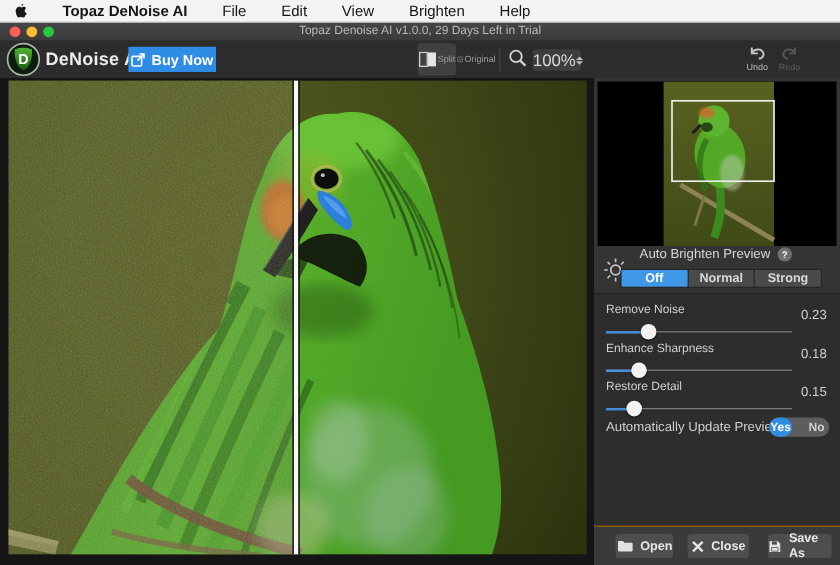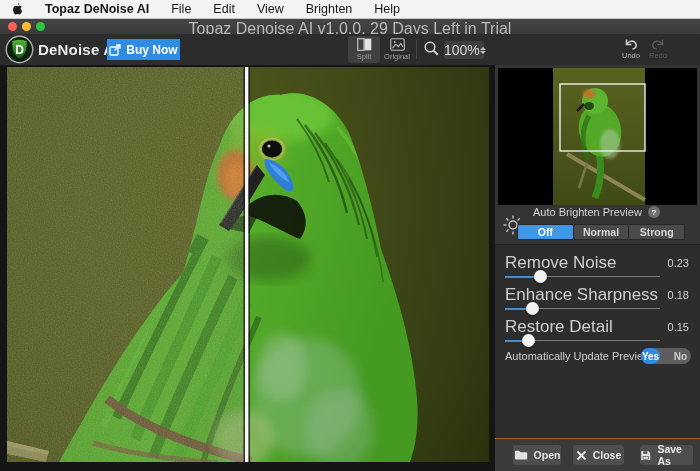--- a/index.html
+++ b/index.html
@@ -3,43 +3,43 @@
 <meta charset="utf-8">
 <style>
   * { margin:0; padding:0; box-sizing:border-box; }
   html,body { width:700px; height:471px; overflow:hidden; }
   body { font-family:"Liberation Sans", sans-serif; background:#1a1a1a; }
   #app { position:relative; width:700px; height:471px; overflow:hidden; }
 
   
   .menubar { position:absolute; left:0; top:0; width:700px; height:19px;
     background:#f4f3f4; border-bottom:1px solid #c9c9c9;
-    display:flex; align-items:center; gap:22px; padding-left:11px;
+    display:flex; align-items:center; gap:29px; padding-left:11px;
     font-size:12.5px; color:#151515; }
   .menubar .app-menu { font-weight:bold; }
   .menubar .mitem { white-space:nowrap; }
 
   
   .titlebar { position:absolute; left:0; top:19px; width:700px; height:15px;
     background:linear-gradient(#454545,#3a3a3a); }
   .tlights { position:absolute; left:8px; top:3px; display:flex; gap:5px; }
   .tlight { width:9px; height:9px; border-radius:50%; }
   .titlebar .wtitle { position:absolute; left:0; right:0; top:1px; text-align:center;
-    font-size:16px; color:#b9b9b9; }
+    font-size:10px; color:#b9b9b9; }
 
   
   .toolbar { position:absolute; left:0; top:34px; width:700px; height:31px; background:#2c2c2c; }
   .logo { position:absolute; left:4px; top:0px; }
   .appname { position:absolute; left:38px; top:0; height:31px; line-height:31px;
     font-size:15px; font-weight:bold; color:#ececec; letter-spacing:.2px; }
   .buy-btn { position:absolute; left:107px; top:5px; width:73px; height:21px;
     background:#2f8ce4; border-radius:0; display:flex; align-items:center;
     justify-content:center; gap:5px; color:#fff; font-size:12px; font-weight:bold; cursor:pointer; }
   .tb-toggle { position:absolute; top:2px; width:32px; height:27px; border-radius:3px;
-    display:flex; flex-direction:column; align-items:center; justify-content:center; gap:1px; cursor:pointer; }
+    display:flex; flex-direction:row; align-items:center; justify-content:center; gap:1px; cursor:pointer; }
   .tb-toggle .tlab { font-size:7.5px; color:#9f9f9f; }
   .tb-toggle.sel { background:#404040; }
   .tb-sep { position:absolute; left:416px; top:6px; width:1px; height:19px; background:#474747; }
   .mag { position:absolute; left:423px; top:6px; }
   .zoombox { position:absolute; left:444px; top:7px; width:40px; height:18px; background:#3e3e3e;
     border-radius:3px; color:#d8d8d8; font-size:14px; display:flex; align-items:center; }
   .zoombox .zval { flex:1; text-align:center; }
   .zoombox .stepper { width:9px; display:flex; flex-direction:column; align-items:center;
     gap:1px; padding-right:3px; }
   .zoombox .stepper i { width:0; height:0; border-left:3px solid transparent; border-right:3px solid transparent; }
@@ -65,21 +65,21 @@
   .help-badge { width:12px; height:12px; border-radius:50%; background:#6f6f6f; color:#fff;
     font-size:8px; font-weight:bold; display:flex; align-items:center; justify-content:center; }
   .sun { position:absolute; left:7px; top:149px; }
   .seg { position:absolute; left:22px; top:159px; width:168px; height:16px; background:#272727;
     border-radius:2px; display:flex; gap:1px; padding:1px; }
   .seg .segbtn { flex:1; display:flex; align-items:center; justify-content:center;
     font-size:10.5px; font-weight:bold; color:#d9d9d9; background:#4a4a4a; border-radius:1px; cursor:pointer; }
   .seg .segbtn.sel { background:#3f97e8; color:#fff; }
 
   .slider-row { position:absolute; left:0; width:205px; height:32px; }
-  .slider-row .slab { position:absolute; left:10px; top:1px; font-size:17px; color:#cfcfcf; }
+  .slider-row .slab { position:absolute; left:10px; top:1px; font-size:10px; color:#cfcfcf; }
   .slider-row .sval { position:absolute; right:11px; top:5px; font-size:11px; color:#cfcfcf; }
   .sl-track { position:absolute; left:10px; top:20px; width:155px; height:9px; cursor:pointer; }
   .sl-line { position:absolute; left:0; top:4px; width:100%; height:1px; background:#7d7d7d; }
   .sl-fill { position:absolute; left:0; top:3.5px; height:2px; background:#3f8fd9; }
   .sl-handle { position:absolute; top:-2px; width:13px; height:13px; border-radius:50%;
     background:#f2f2f2; box-shadow:0 1px 2px rgba(0,0,0,.6); }
 
   .autoupd-row { position:absolute; left:0; top:283px; width:205px; height:16px; }
   .autoupd-row .slab { position:absolute; left:10px; top:2px; font-size:11px; color:#cfcfcf; }
   .toggle { position:absolute; right:9px; top:0; width:50px; height:16px; background:#5d5d5d;

